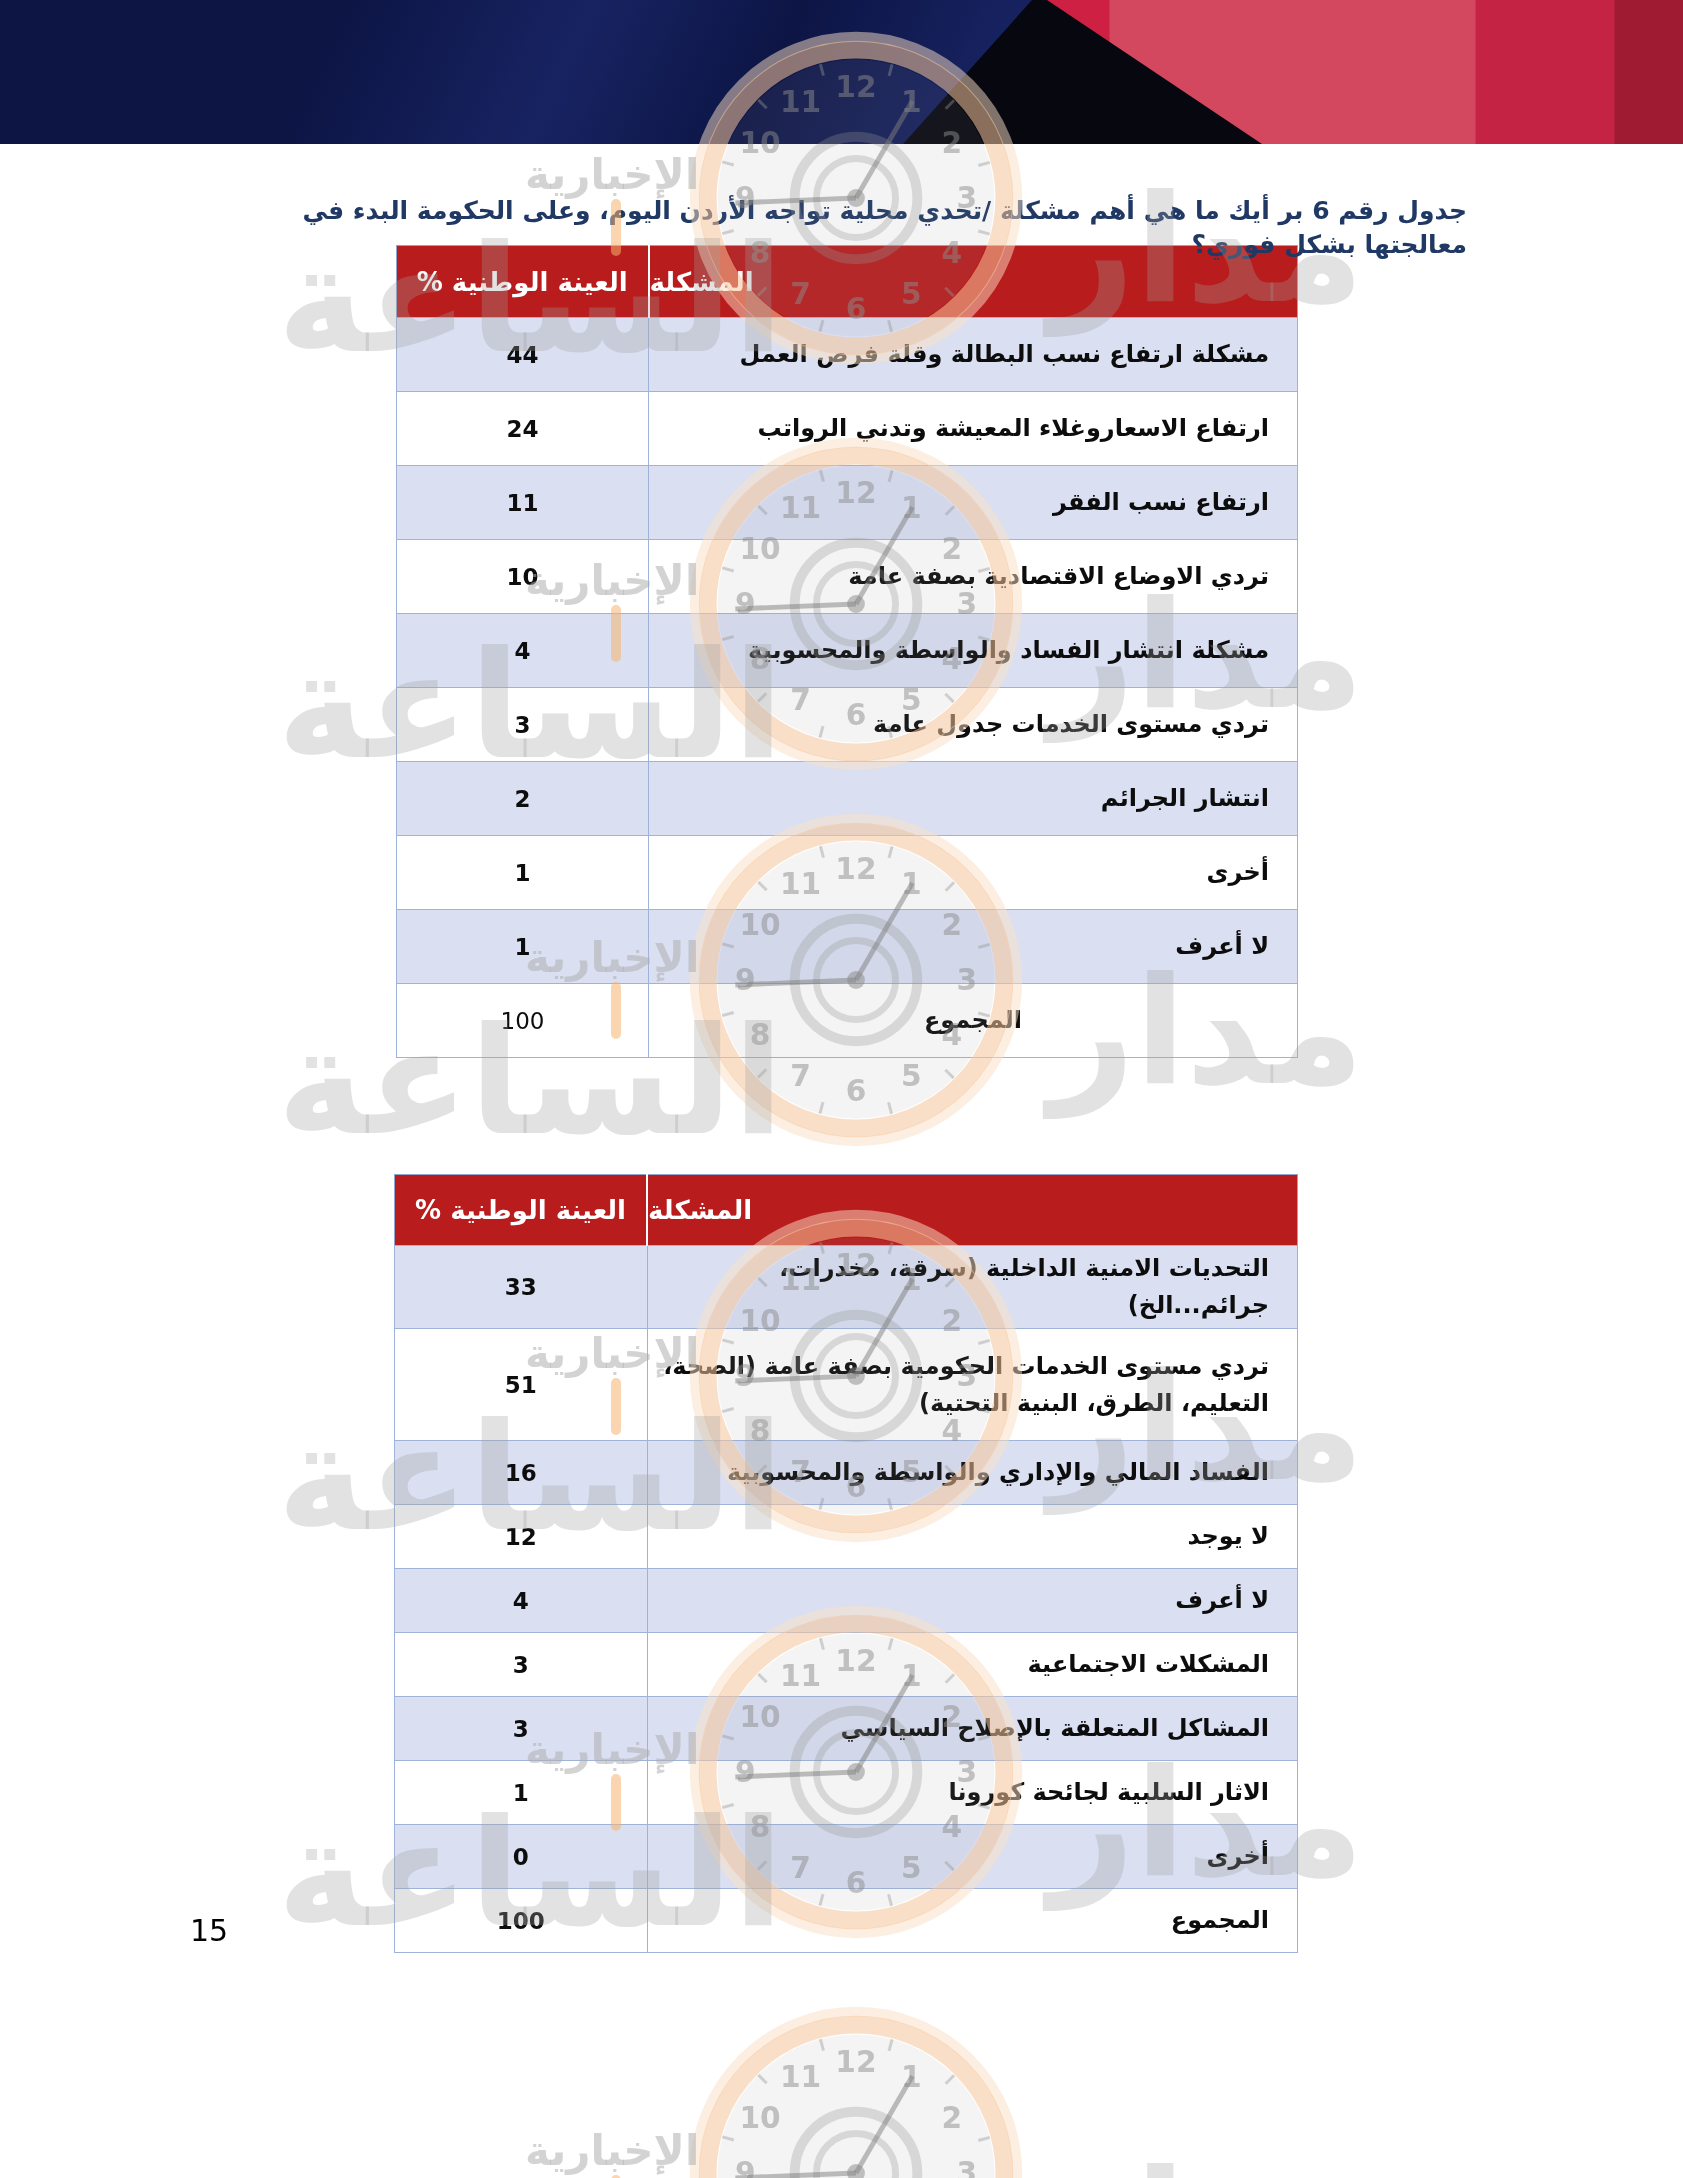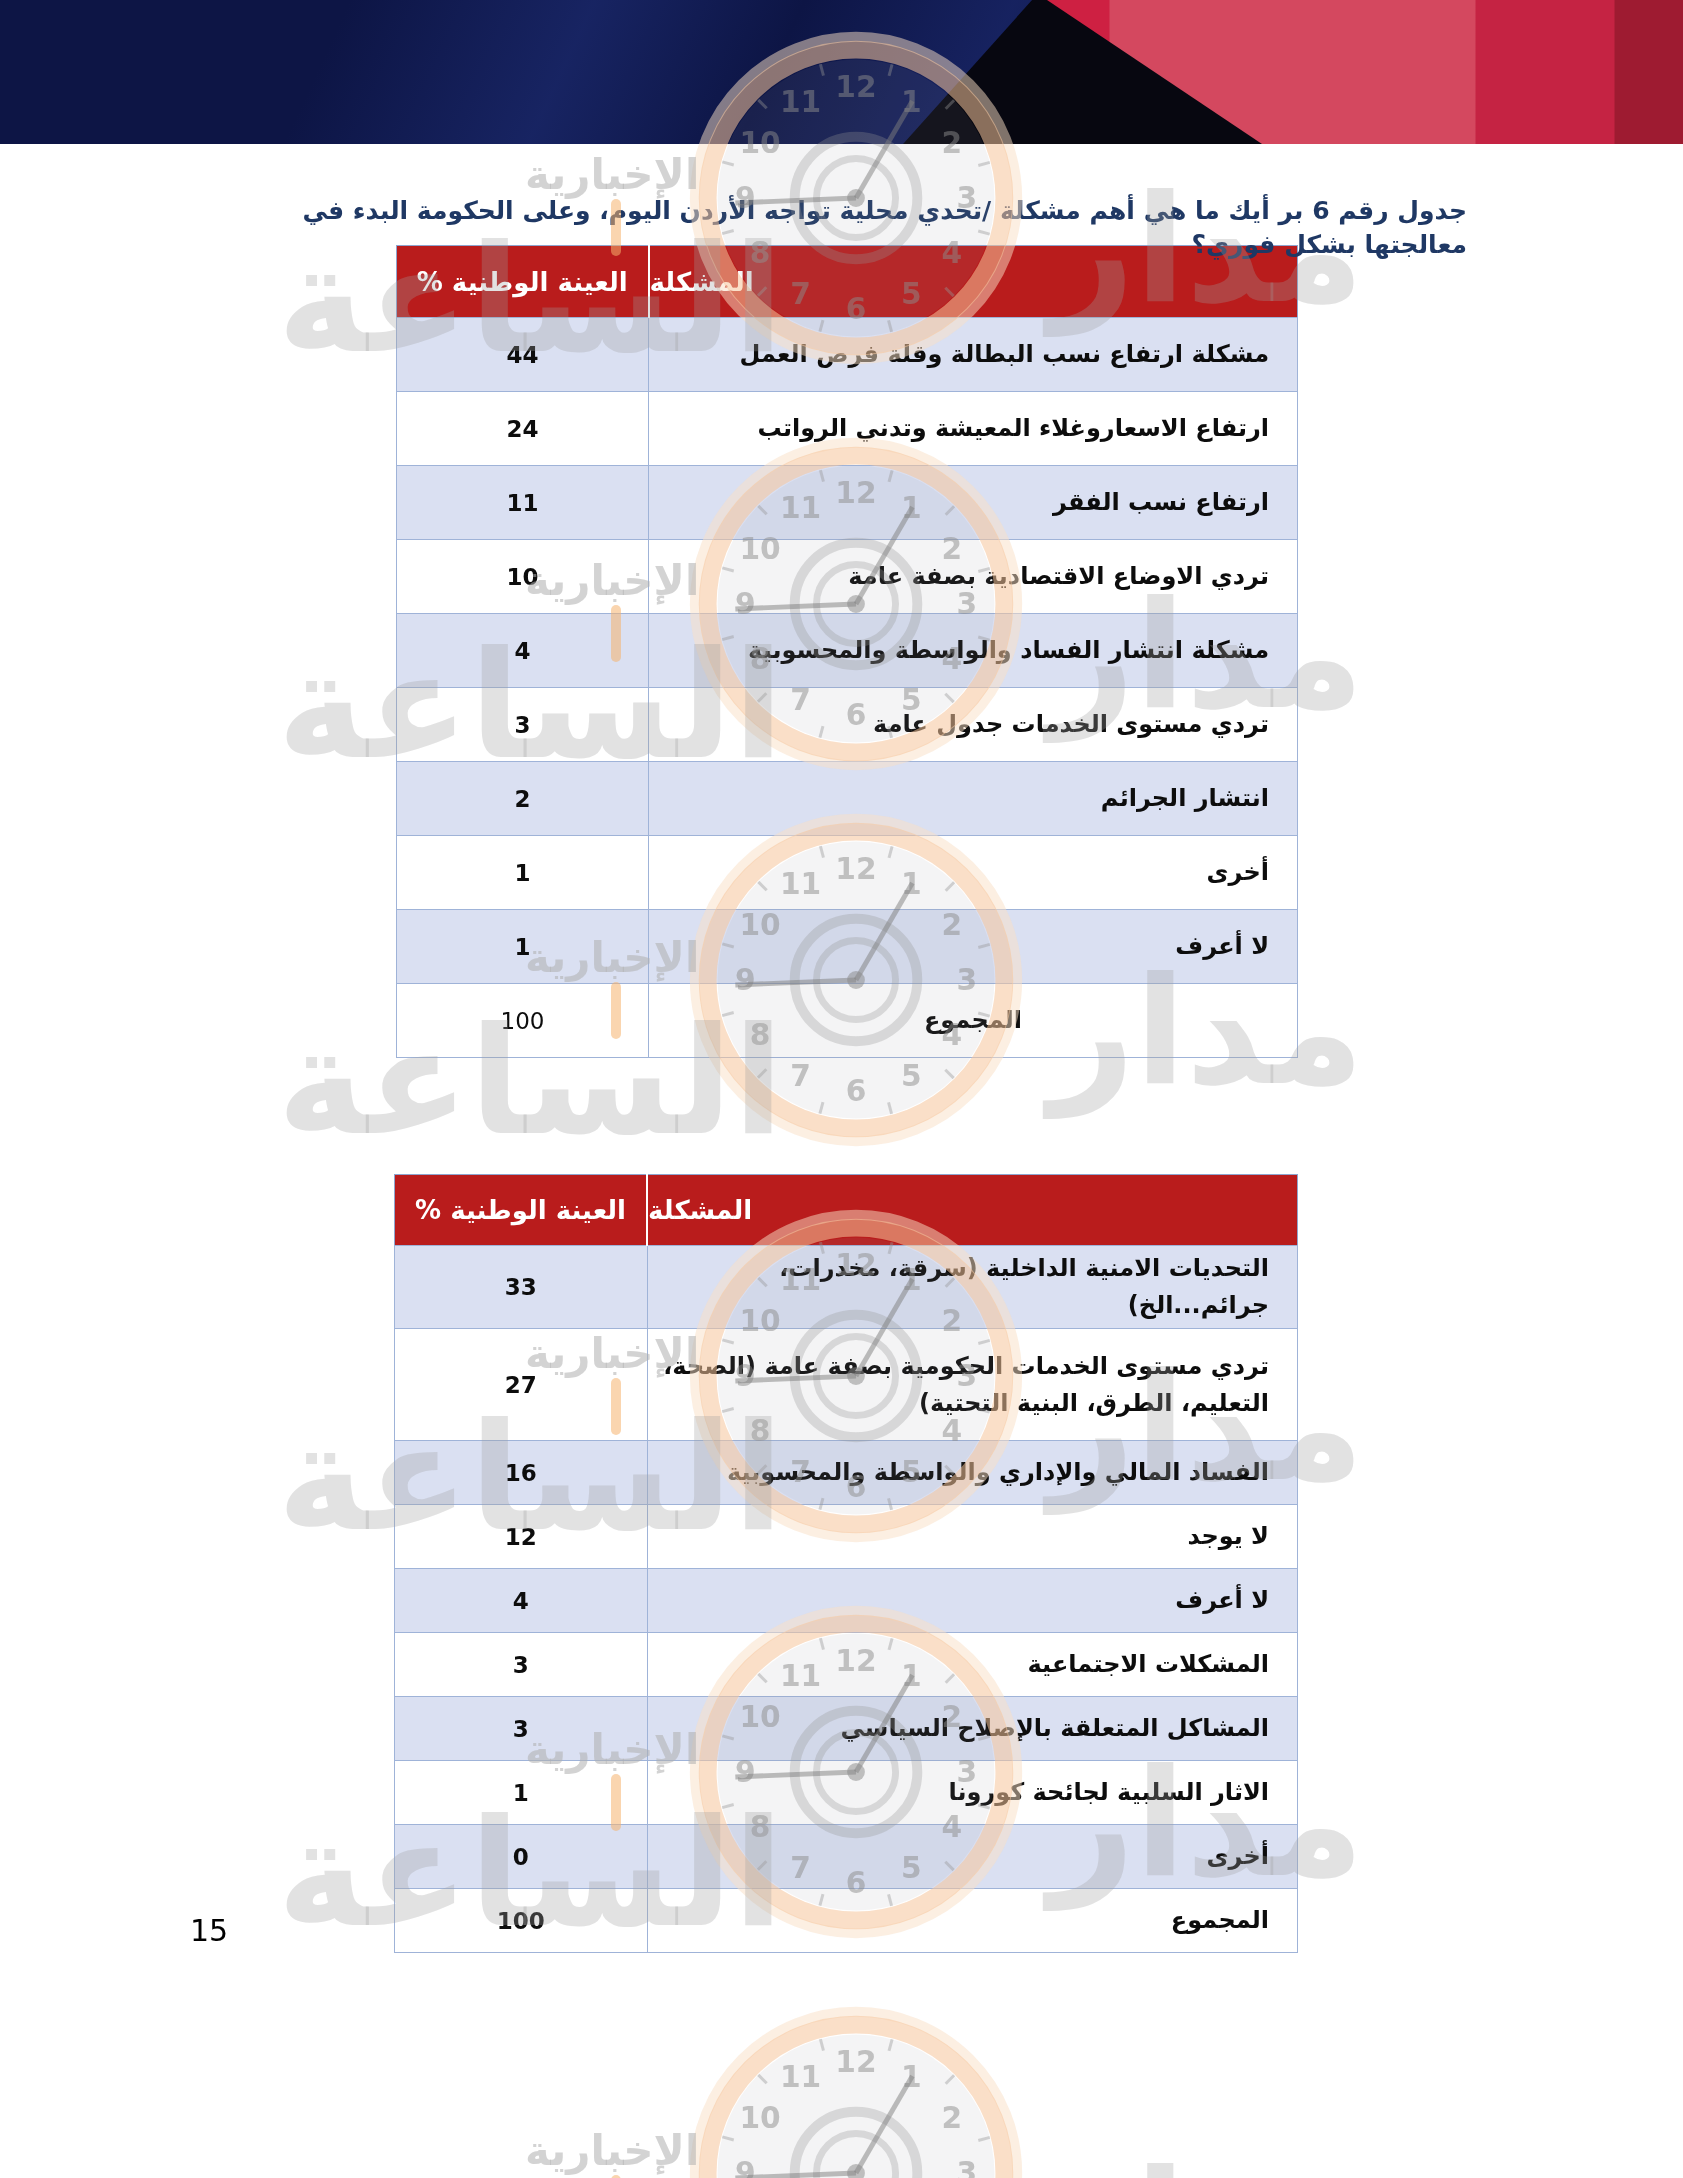--- a/index.html
+++ b/index.html
@@ -190,21 +190,21 @@
     </thead>
     <tbody>
 
         <tr>
           <td class="cell-problem">التحديات الامنية الداخلية (سرقة، مخدرات، جرائم...الخ)</td>
           <td class="cell-value">33</td>
         </tr>
 
         <tr>
           <td class="cell-problem">تردي مستوى الخدمات الحكومية بصفة عامة (الصحة، التعليم، الطرق، البنية التحتية)</td>
-          <td class="cell-value">27</td>
+          <td class="cell-value">51</td>
         </tr>
 
         <tr>
           <td class="cell-problem">الفساد المالي والإداري والواسطة والمحسوبية</td>
           <td class="cell-value">16</td>
         </tr>
 
         <tr>
           <td class="cell-problem">لا يوجد</td>
           <td class="cell-value">12</td>

